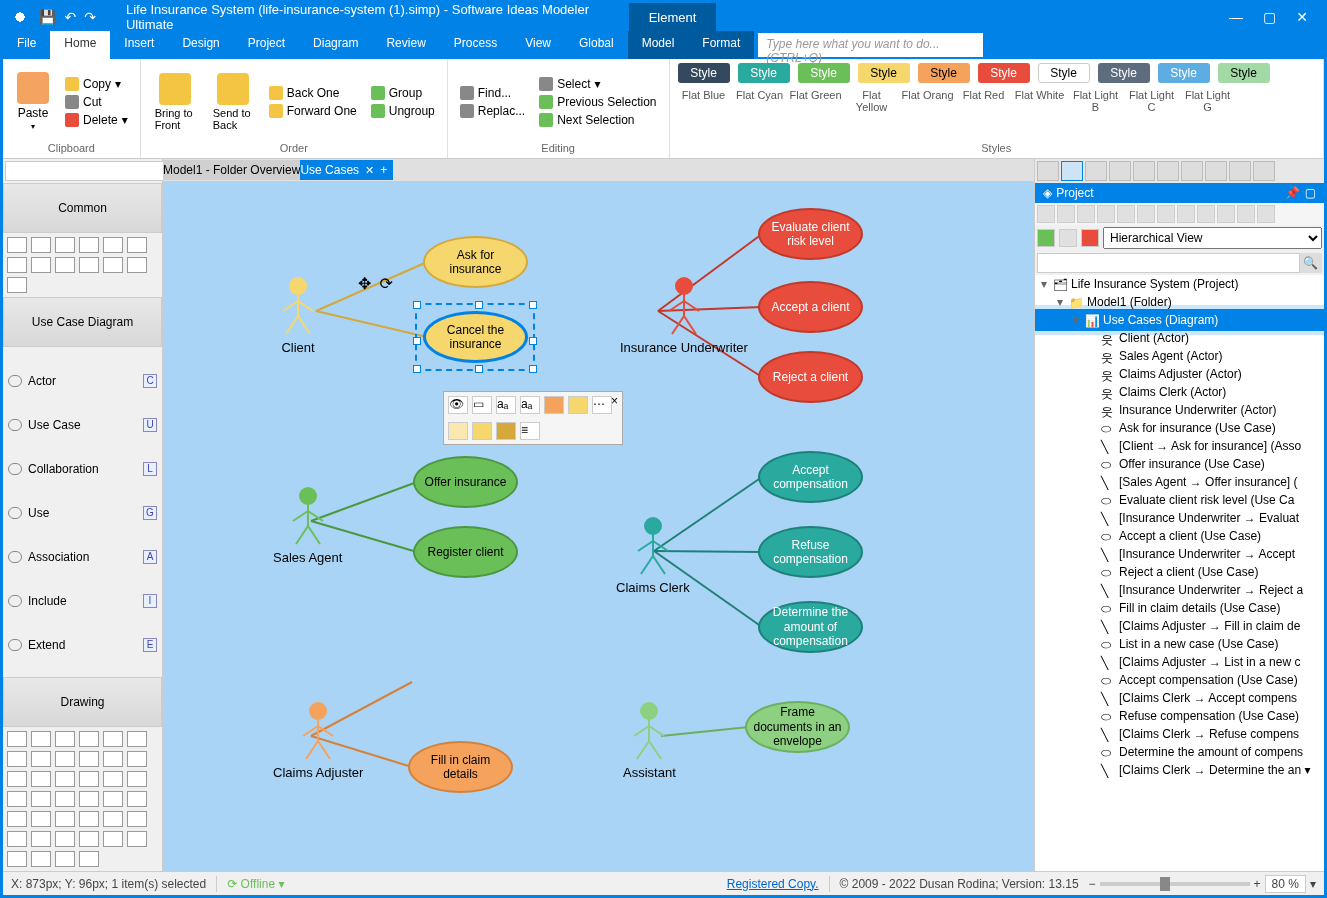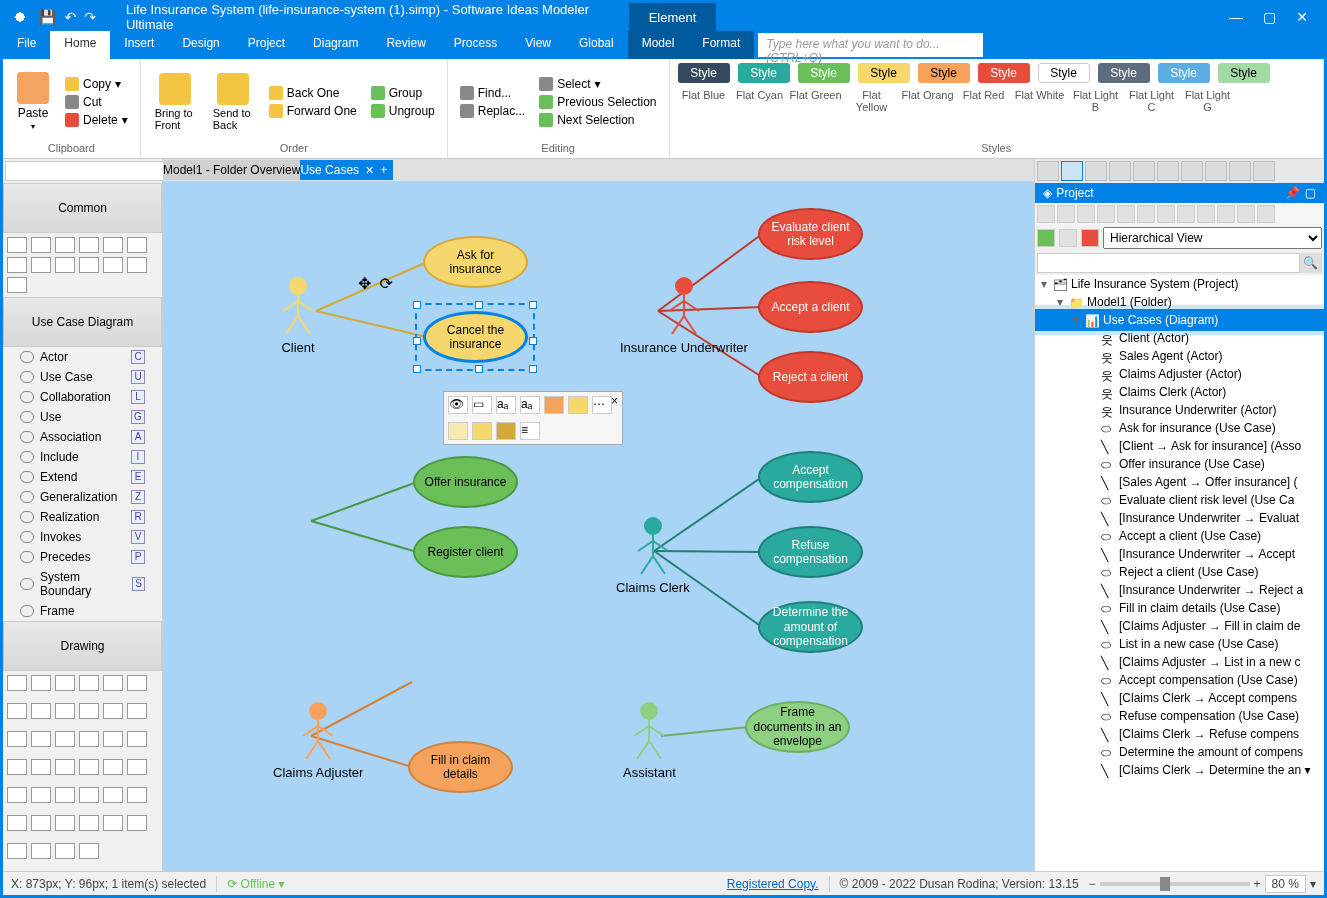--- a/index.html
+++ b/index.html
@@ -30,21 +30,21 @@
 .style-labels > div { width: 52px; text-align: center; font-size: 11px; color: #555; }
 .body-area { display: flex; height: 712px; }
 .left-panel { width: 160px; background: #f0f0f0; border-right: 1px solid #ccc; display: flex; flex-direction: column; }
 .lp-search { display: flex; padding: 2px; }
 .lp-search input { flex: 1; border: 1px solid #ccc; padding: 2px; }
 .lp-search .sicon { width: 22px; background: #ddd; display: flex; align-items: center; justify-content: center; }
 .lp-header { background: linear-gradient(#e8e8e8, #d8d8d8); text-align: center; padding: 17px; font-size: 12px; border: 1px solid #ccc; }
 .lp-tools { padding: 4px; display: flex; flex-wrap: wrap; gap: 4px; }
 .lp-tools .t { width: 20px; height: 16px; border: 1px solid #999; background: #fff; cursor: pointer; }
 .lp-list { overflow-y: auto; }
-.lp-item { display: flex; align-items: center; padding: 3px 17px; gap: 6px; cursor: pointer; font-size: 12px; }
+.lp-item { display: flex; align-items: center; padding: 3px 5px; gap: 6px; cursor: pointer; font-size: 12px; margin-top: 24px; }
 .lp-item .ico { width: 14px; height: 12px; border: 1px solid #888; border-radius: 6px; flex-shrink: 0; }
 .lp-item .key { margin-left: auto; width: 14px; height: 14px; border: 1px solid #88b; background: #e8f0ff; text-align: center; font-size: 10px; color: #44a; }
 .canvas-area { flex: 1; display: flex; flex-direction: column; background: #fff; }
 .tabs { height: 22px; background: #e0e0e0; display: flex; align-items: center; }
 .tab { padding: 3px 0; background: #d0d0d0; cursor: pointer; font-size: 12px; display: flex; align-items: center; gap: 6px; }
 .tab.active { background: #0082e6; color: #fff; }
 .tab .x { font-size: 11px; }
 .canvas { flex: 1; background: #aad4f5; position: relative; overflow: hidden; }
 .actor { position: absolute; text-align: center; }
 .actor svg { display: block; margin: 0 auto; }
@@ -407,20 +407,31 @@
           <svg width="40" height="60" viewBox="0 0 40 60">
             <circle cx="20" cy="10" r="8" fill="#e74c3c" stroke="#e74c3c" stroke-width="2"></circle>
             <line x1="20" y1="18" x2="20" y2="40" stroke="#e74c3c" stroke-width="2"></line>
             <line x1="20" y1="25" x2="5" y2="35" stroke="#e74c3c" stroke-width="2"></line>
             <line x1="20" y1="25" x2="35" y2="35" stroke="#e74c3c" stroke-width="2"></line>
             <line x1="20" y1="40" x2="8" y2="58" stroke="#e74c3c" stroke-width="2"></line>
             <line x1="20" y1="40" x2="32" y2="58" stroke="#e74c3c" stroke-width="2"></line>
           </svg>
           <div class="aname">Insurance Underwriter</div>
         </div>
+        <div class="actor" style="left: 110px; top: 305px;">
+          <svg width="40" height="60" viewBox="0 0 40 60">
+            <circle cx="20" cy="10" r="8" fill="#6bbf59" stroke="#6bbf59" stroke-width="2"></circle>
+            <line x1="20" y1="18" x2="20" y2="40" stroke="#6bbf59" stroke-width="2"></line>
+            <line x1="20" y1="25" x2="5" y2="35" stroke="#6bbf59" stroke-width="2"></line>
+            <line x1="20" y1="25" x2="35" y2="35" stroke="#6bbf59" stroke-width="2"></line>
+            <line x1="20" y1="40" x2="8" y2="58" stroke="#6bbf59" stroke-width="2"></line>
+            <line x1="20" y1="40" x2="32" y2="58" stroke="#6bbf59" stroke-width="2"></line>
+          </svg>
+          <div class="aname">Sales Agent</div>
+        </div>
         <div class="actor" style="left: 453px; top: 335px;">
           <svg width="40" height="60" viewBox="0 0 40 60">
             <circle cx="20" cy="10" r="8" fill="#2aa99f" stroke="#2aa99f" stroke-width="2"></circle>
             <line x1="20" y1="18" x2="20" y2="40" stroke="#2aa99f" stroke-width="2"></line>
             <line x1="20" y1="25" x2="5" y2="35" stroke="#2aa99f" stroke-width="2"></line>
             <line x1="20" y1="25" x2="35" y2="35" stroke="#2aa99f" stroke-width="2"></line>
             <line x1="20" y1="40" x2="8" y2="58" stroke="#2aa99f" stroke-width="2"></line>
             <line x1="20" y1="40" x2="32" y2="58" stroke="#2aa99f" stroke-width="2"></line>
           </svg>
           <div class="aname">Claims Clerk</div>

